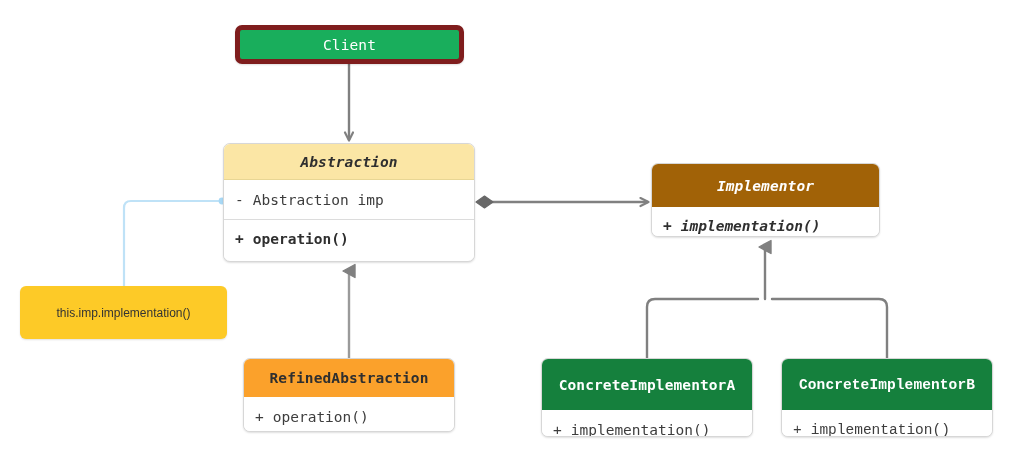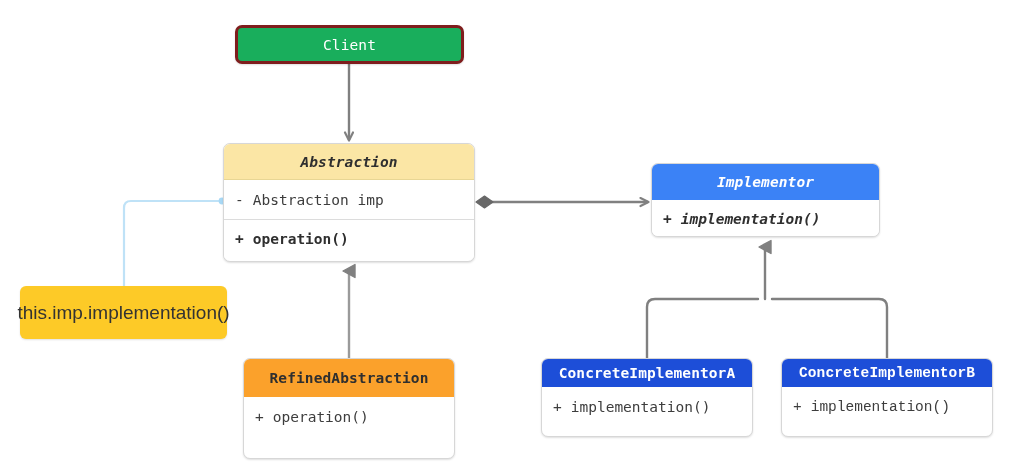--- a/index.html
+++ b/index.html
@@ -62,21 +62,21 @@
     margin-right: 9px;
   }
 
   
   #node-client {
     left: 235px;
     top: 25px;
     width: 229px;
     height: 39px;
     background: #19ae5c;
-    border: 3px solid #7f1d1d;
+    border: 5px solid #7f1d1d;
     border-radius: 7px;
     display: flex;
     align-items: center;
     justify-content: center;
   }
   #node-client .hdr {
     color: #ffffff;
     font-weight: 400;
     height: 100%;
   }
@@ -103,39 +103,39 @@
   #node-abstraction .row.op   { font-weight: bold; color: #2f2f2f; }
 
   
   #node-implementor {
     left: 651px;
     top: 163px;
     width: 229px;
     height: 74px;
   }
   #node-implementor .hdr {
-    height: 36px;
-    background: #3b82f6;
+    height: 43px;
+    background: #a16207;
     color: #ffffff;
     font-style: italic;
     font-weight: bold;
   }
   #node-implementor .row {
     height: 37px;
     font-style: italic;
     font-weight: bold;
     color: #2f2f2f;
   }
 
   
   #node-refined {
     left: 243px;
     top: 358px;
     width: 212px;
-    height: 101px;
+    height: 74px;
   }
   #node-refined .hdr {
     height: 38px;
     background: #fba12b;
     color: #2f2f2f;
     font-weight: bold;
   }
   #node-refined .row { height: 40px; }
 
   
@@ -147,42 +147,42 @@
   }
   
   #node-concrete-b {
     left: 781px;
     top: 358px;
     width: 212px;
     height: 79px;
     font-family: Liberation Mono, monospace;
   }
   #node-concrete-a .hdr, #node-concrete-b .hdr {
-    height: 28px;
-    background: #1d4ed8;
+    height: 51px;
+    background: #15803d;
     color: #ffffff;
     font-weight: bold;
   }
   #node-concrete-a .row, #node-concrete-b .row { height: 40px; }
 
   
   #note-impl {
     position: absolute;
     left: 20px;
     top: 286px;
     width: 207px;
     height: 53px;
     box-sizing: border-box;
     background: #fdca27;
     border-radius: 6px;
     display: flex;
     align-items: center;
     justify-content: center;
     font-family: "Liberation Sans", "DejaVu Sans", sans-serif;
-    font-size: 19px;
+    font-size: 12px;
     color: #333333;
     box-shadow: 0 1px 2px rgba(0,0,0,0.12);
   }
 </style>
 </head>
 <body>
 
 <div id="canvas">
 
   <svg id="edges" viewBox="0 0 1024 466" width="1024" height="466" xmlns="http://www.w3.org/2000/svg">

